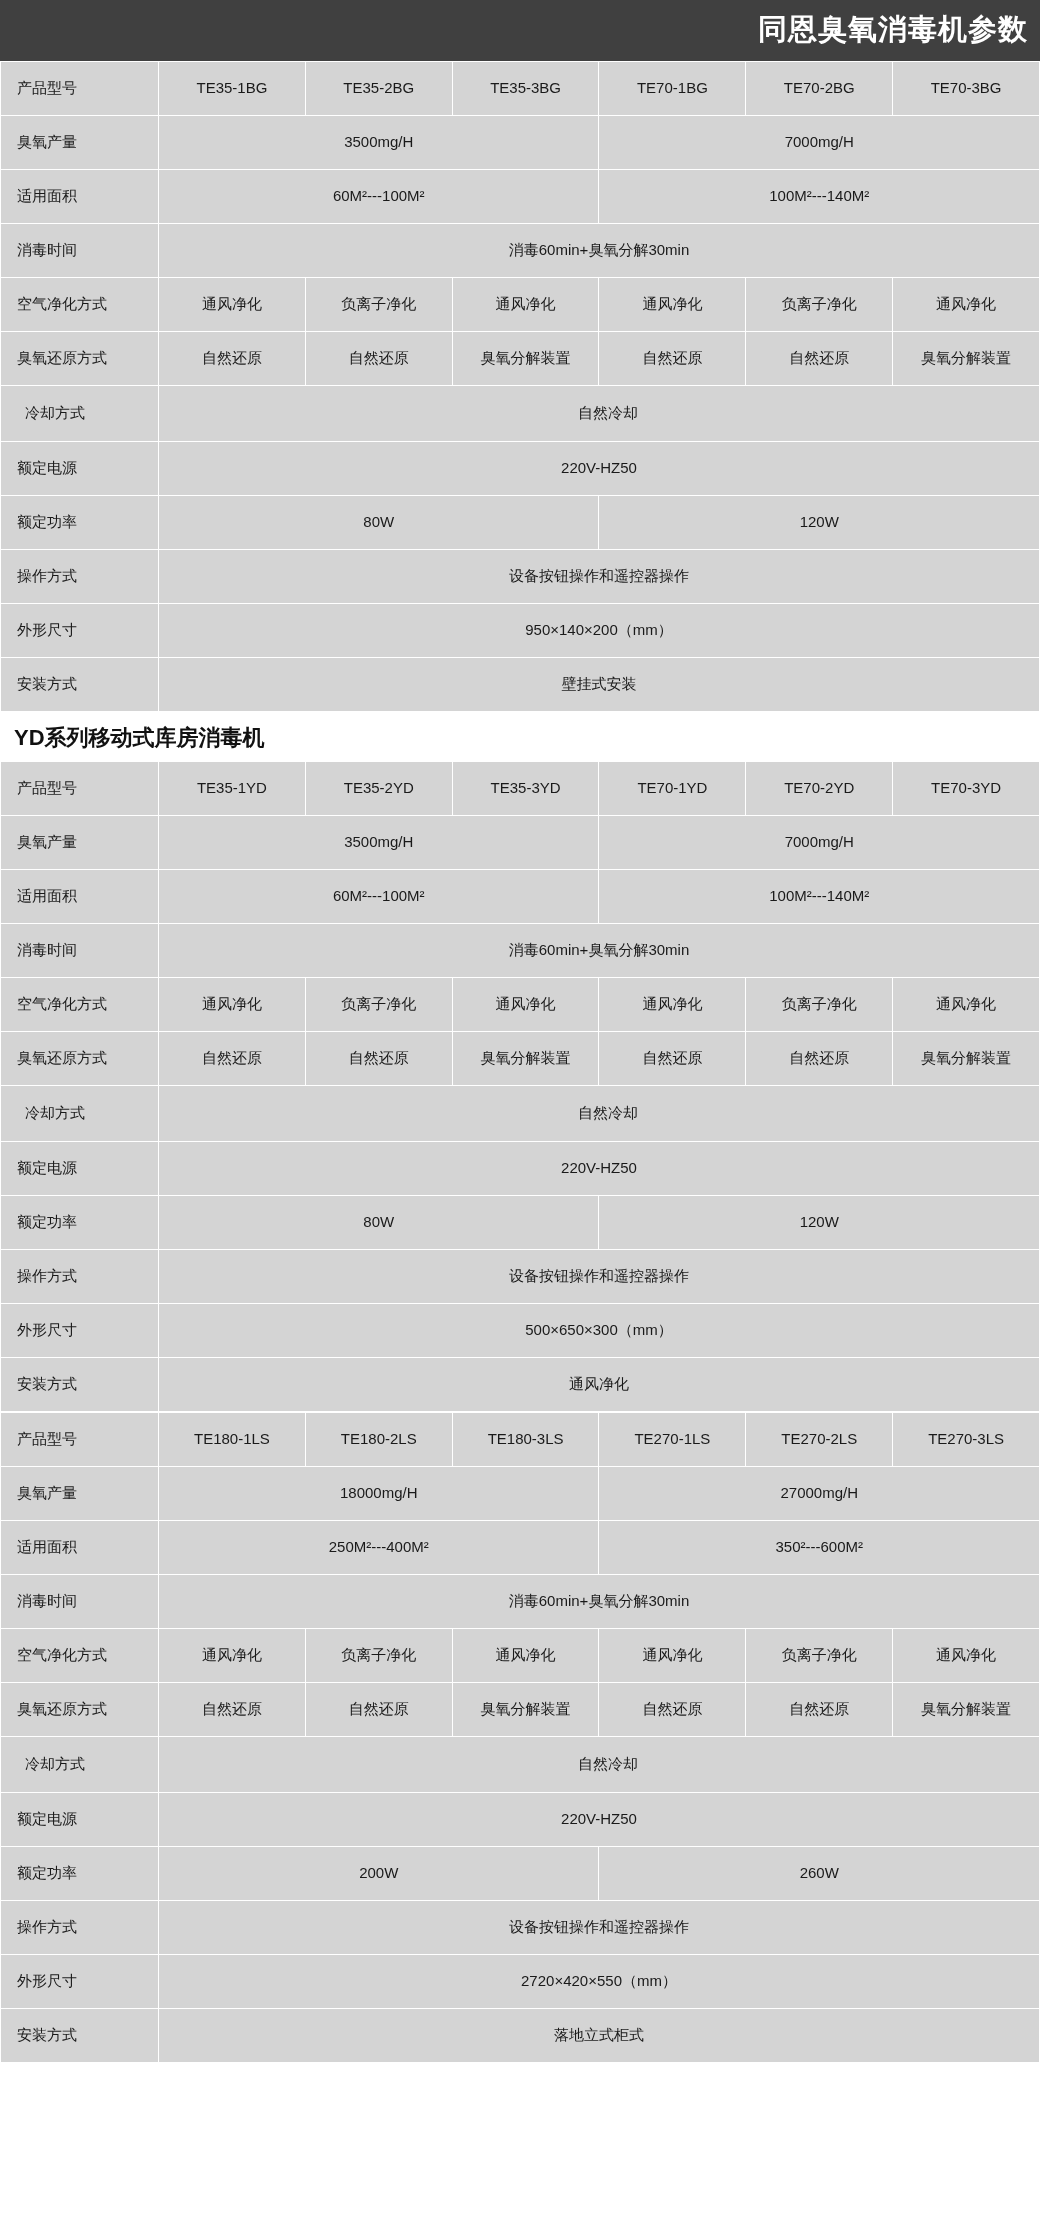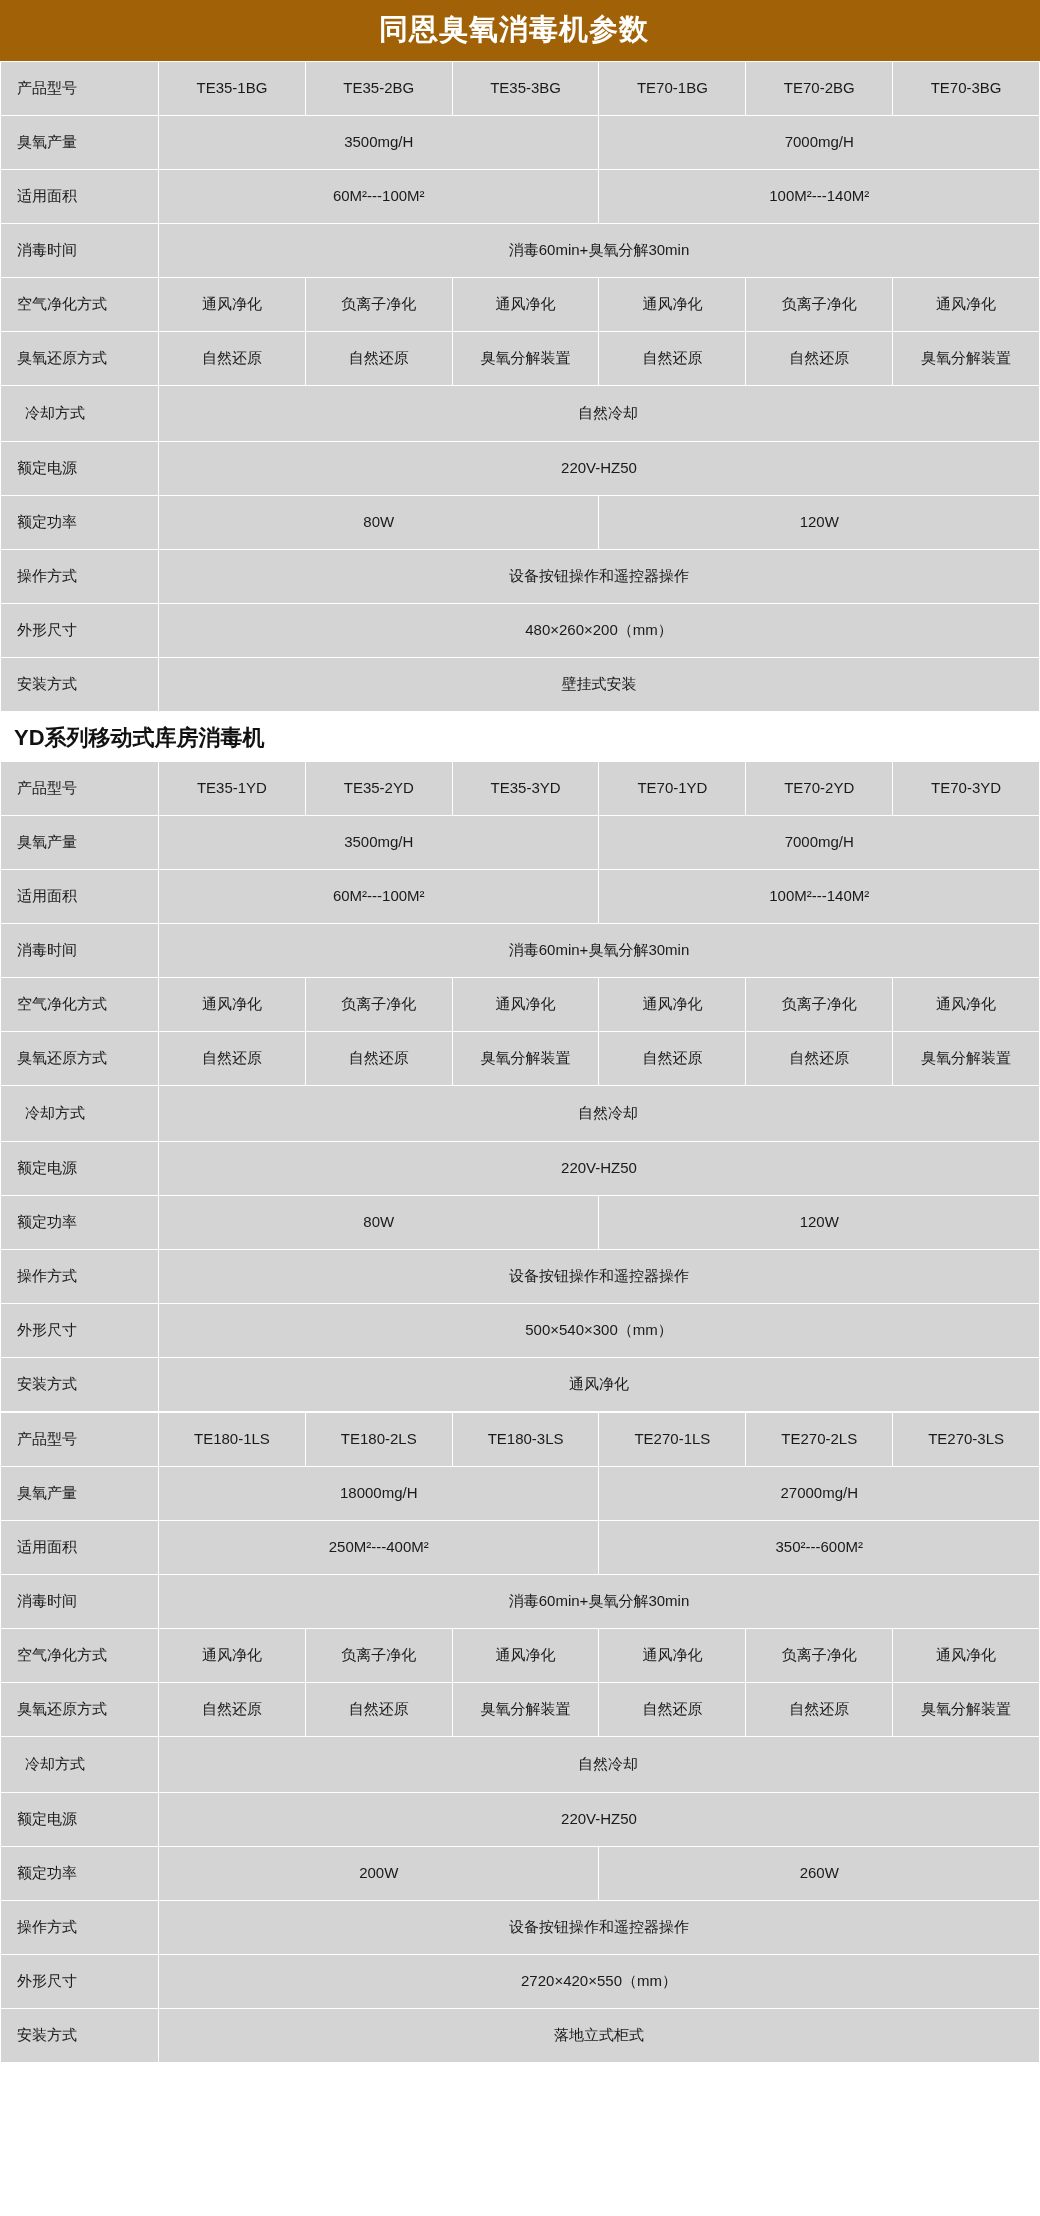--- a/index.html
+++ b/index.html
@@ -13,23 +13,23 @@
     font-family: "Liberation Sans", "DejaVu Sans", sans-serif;
     color: #1a1a1a;
   }
   .page {
     width: 1040px;
     margin: 0 auto;
     background: #ffffff;
   }
   
   .banner {
-    background: #a16207;
+    background: #404040;
     color: #ffffff;
-    text-align: center;
+    text-align: right;
     font-size: 29px;
     font-weight: bold;
     letter-spacing: 1px;
     padding: 14px 12px 15px 0;
     line-height: 1.1;
   }
   
   .section-title {
     font-size: 22px;
     font-weight: bold;
@@ -129,21 +129,21 @@
         <td class="label">额定功率</td>
         <td colspan="3">80W</td>
         <td colspan="3">120W</td>
       </tr>
       <tr>
         <td class="label">操作方式</td>
         <td colspan="6">设备按钮操作和遥控器操作</td>
       </tr>
       <tr>
         <td class="label">外形尺寸</td>
-        <td colspan="6">480×260×200（mm）</td>
+        <td colspan="6">950×140×200（mm）</td>
       </tr>
       <tr>
         <td class="label">安装方式</td>
         <td colspan="6">壁挂式安装</td>
       </tr>
     </tbody>
   </table>
 
   <div class="section-title">YD系列移动式库房消毒机</div>
   <table class="spec">
@@ -201,21 +201,21 @@
         <td class="label">额定功率</td>
         <td colspan="3">80W</td>
         <td colspan="3">120W</td>
       </tr>
       <tr>
         <td class="label">操作方式</td>
         <td colspan="6">设备按钮操作和遥控器操作</td>
       </tr>
       <tr>
         <td class="label">外形尺寸</td>
-        <td colspan="6">500×540×300（mm）</td>
+        <td colspan="6">500×650×300（mm）</td>
       </tr>
       <tr>
         <td class="label">安装方式</td>
         <td colspan="6">通风净化</td>
       </tr>
     </tbody>
   </table>
 
   <table class="spec">
     <tbody>

